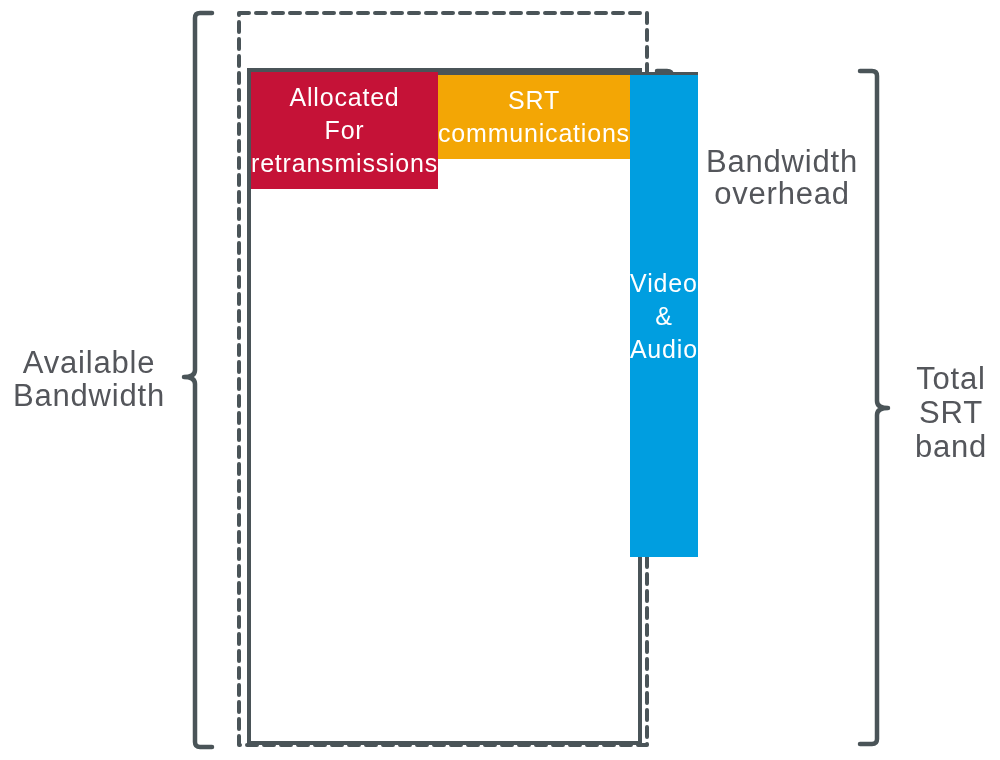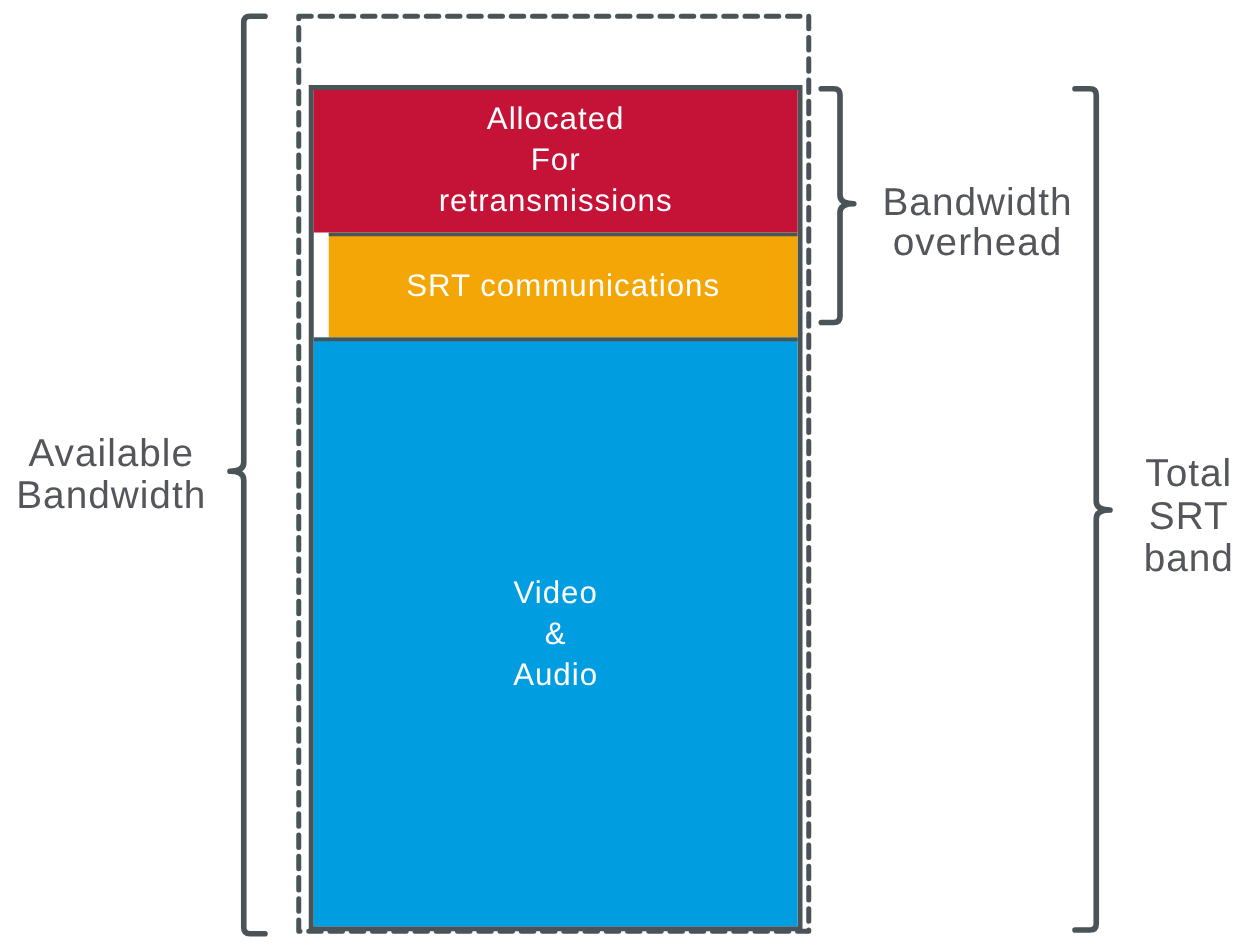--- a/index.html
+++ b/index.html
@@ -23,37 +23,37 @@
   }
   .bar {
     position: absolute;
     left: 247px;
     top: 68px;
     width: 395px;
     height: 677px;
     border: 4px solid var(--outline, #4a5458);
     box-sizing: border-box;
     display: flex;
-    flex-direction: column;
+    flex-direction: row;
   }
   .seg {
     box-sizing: border-box;
     display: flex;
     align-items: center;
     justify-content: center;
     text-align: center;
     color: var(--bar-text, #ffffff);
     font-size: 25px;
     line-height: 33px;
     letter-spacing: 0.8px;
     white-space: pre-line;
   }
   .seg + .seg { border-top: 3px solid var(--outline, #4a5458); }
   .seg-retransmissions { height: 117px; }
-  .seg-srt-communications { height: 87px; margin-left: 12px; }
+  .seg-srt-communications { height: 87px; }
   .seg-video-audio { height: 485px; }
   .side-label {
     position: absolute;
     color: var(--label-text, #54565b);
     font-size: 31px;
     line-height: 33px;
     letter-spacing: 0.8px;
     text-align: center;
     white-space: pre-line;
   }

